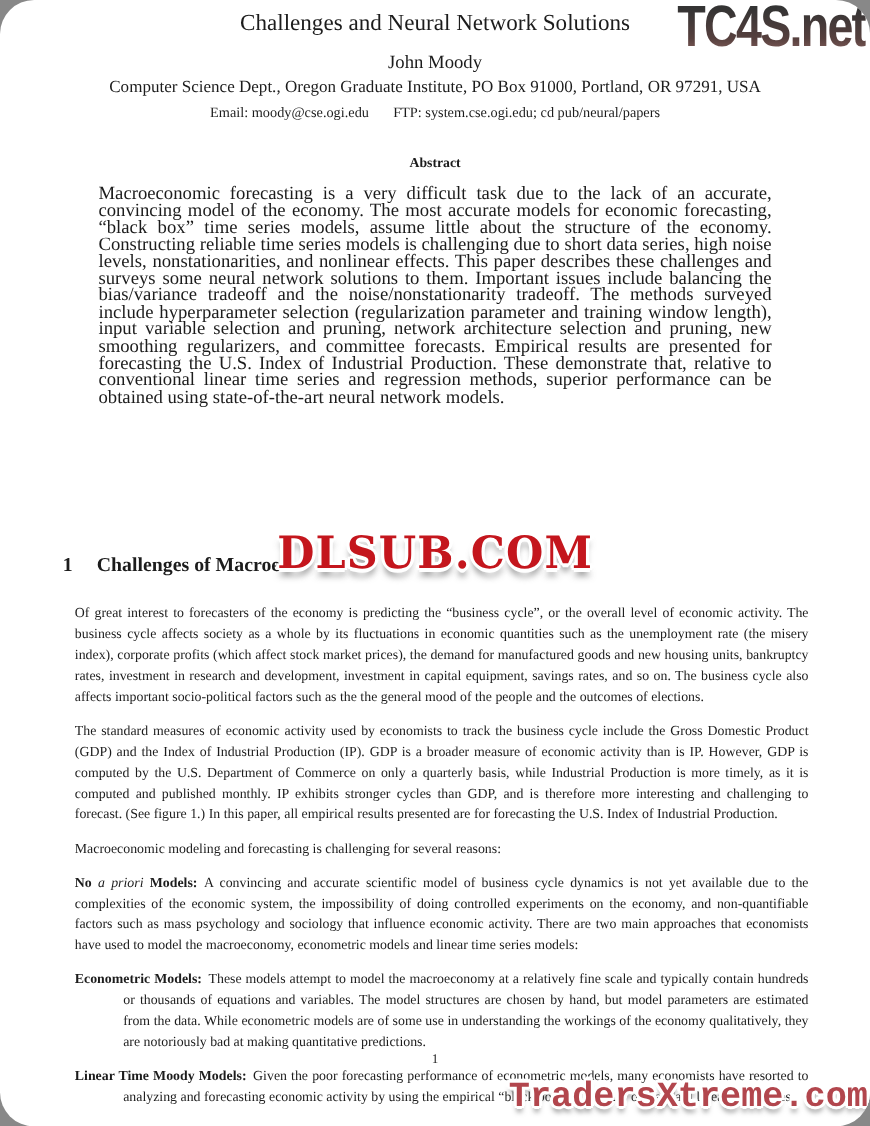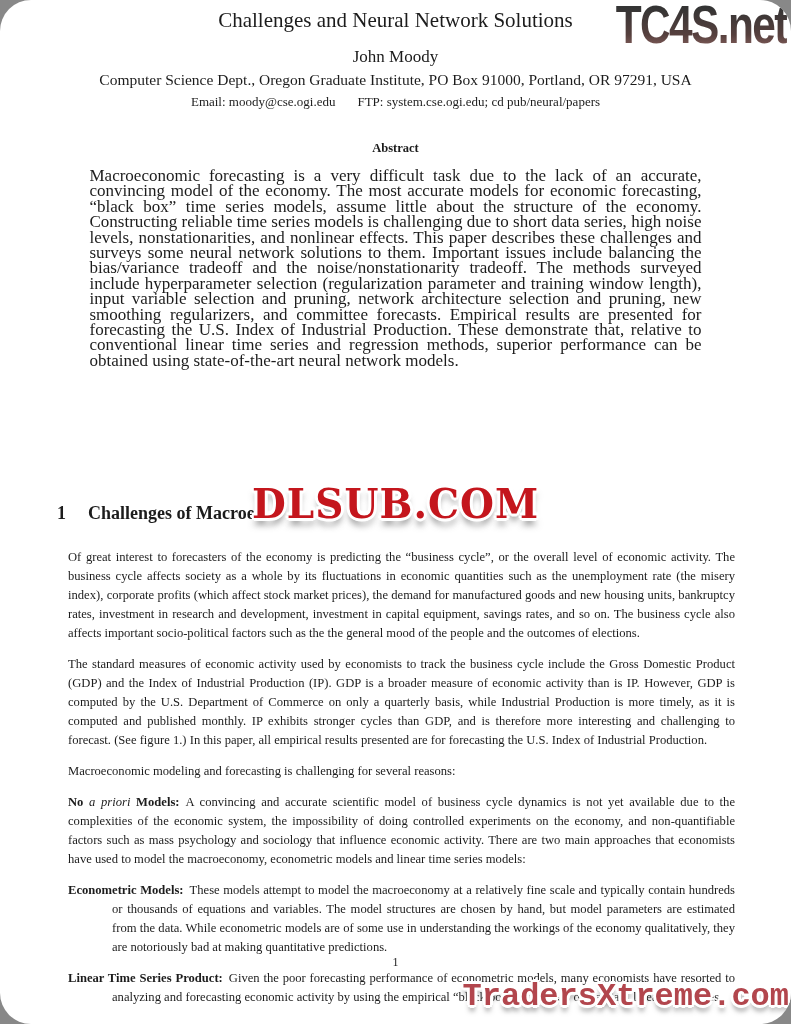--- a/index.html
+++ b/index.html
@@ -123,21 +123,21 @@
     <p class="p-std">Of great interest to forecasters of the economy is predicting the “business cycle”, or the overall level of economic activity.  The business cycle affects society as a whole by its fluctuations in economic quantities such as the unemployment rate (the misery index), corporate profits (which affect stock market prices), the demand for manufactured goods and new housing units, bankruptcy rates, investment in research and development, investment in capital equipment, savings rates, and so on.  The business cycle also affects important socio-political factors such as the the general mood of the people and the outcomes of elections.</p>
     <p class="p-next">The standard measures of economic activity used by economists to track the business cycle include the Gross Domestic Product (GDP) and the Index of Industrial Production (IP). GDP is a broader measure of economic activity than is IP. However, GDP is computed by the U.S. Department of Commerce on only a quarterly basis, while Industrial Production is more timely, as it is computed and published monthly.  IP exhibits stronger cycles than GDP, and is therefore more interesting and challenging to forecast. (See figure 1.) In this paper, all empirical results presented are for forecasting the U.S. Index of Industrial Production.</p>
     <p class="p-next">Macroeconomic modeling and forecasting is challenging for several reasons:</p>
     <p class="p-next">
       <span class="b">No</span><span class="i"> a priori </span><span class="b">Models:</span><span class="lead-sp"></span><span>A convincing and accurate scientific model of business cycle dynamics is not yet available due to the complexities of the economic system, the impossibility of doing controlled experiments on the economy, and non-quantifiable factors such as mass psychology and sociology that influence economic activity.  There are two main approaches that economists have used to model the macroeconomy, econometric models and linear time series models:</span>
     </p>
     <p class="hang">
       <span class="b">Econometric Models:</span><span class="lead-sp"></span><span>These models attempt to model the macroeconomy at a relatively fine scale and typically contain hundreds or thousands of equations and variables.  The model structures are chosen by hand, but model parameters are estimated from the data.  While econometric models are of some use in understanding the workings of the economy qualitatively, they are notoriously bad at making quantitative predictions.</span>
     </p>
     <p class="hang">
-      <span class="b">Linear Time Series Product:</span><span class="lead-sp"></span><span>Given the poor forecasting performance of econometric models, many economists have resorted to analyzing and forecasting economic activity by using the empirical “black box” techniques of standard linear time series</span>
+      <span class="b">Linear Time Moody Models:</span><span class="lead-sp"></span><span>Given the poor forecasting performance of econometric models, many economists have resorted to analyzing and forecasting economic activity by using the empirical “black box” techniques of standard linear time series</span>
     </p>
   </div>
 
   <div class="wm-mid">DLSUB.COM</div>
 
   <div class="page-num">1</div>
 
   <div class="wm-bottom">TradersXtreme.com</div>
 
 </div>

